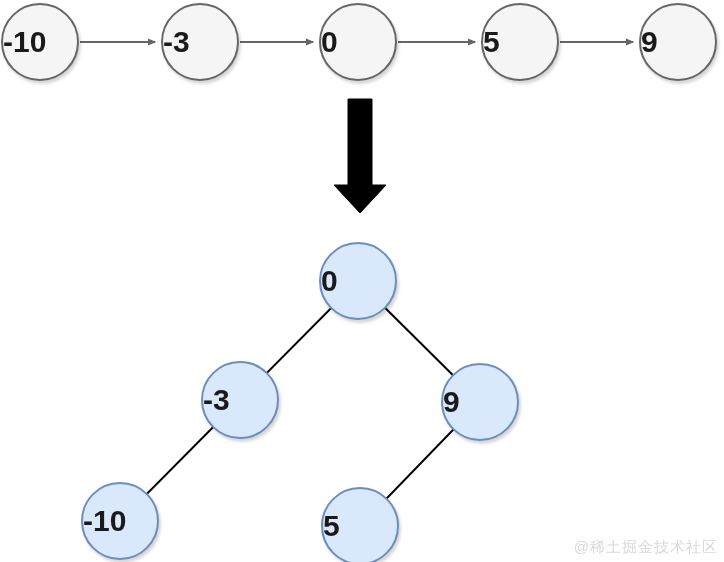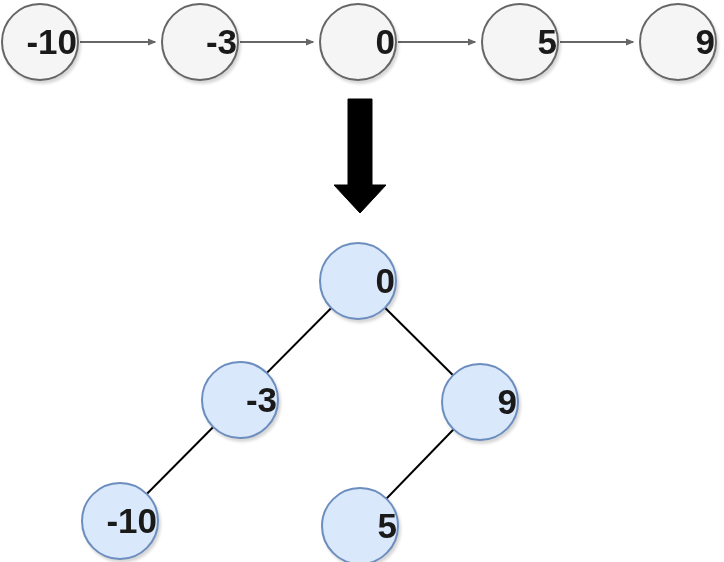--- a/index.html
+++ b/index.html
@@ -29,23 +29,23 @@
   .layer{
     position:absolute;left:0;top:0;
     width:724px;height:562px;
     z-index:1;
   }
   .node{
     position:absolute;
     width:78px;height:78px;
     border-radius:50%;
     box-sizing:border-box;
-    display:flex;align-items:center;justify-content:flex-end;
+    display:flex;align-items:center;justify-content:flex-start;
     font-weight:700;
-    font-size:35px;
+    font-size:30px;
     color:var(--node-text);
     z-index:2;
     box-shadow:2px 3px 3px rgba(0,0,0,0.16);
   }
   .node.list{
     background:var(--list-node-fill);
     border:2px solid var(--list-node-border);
   }
   .node.tree{
     background:var(--tree-node-fill);
@@ -126,14 +126,15 @@
   <div class="node tree" style="left:441px;top:363px">
     <span>9</span>
   </div>
   <div class="node tree" style="left:81px;top:482px">
     <span>-10</span>
   </div>
   <div class="node tree" style="left:321px;top:487px">
     <span>5</span>
   </div>
 
+  <div class="watermark">@稀土掘金技术社区</div>
 
 </div>
 
 </body></html>

